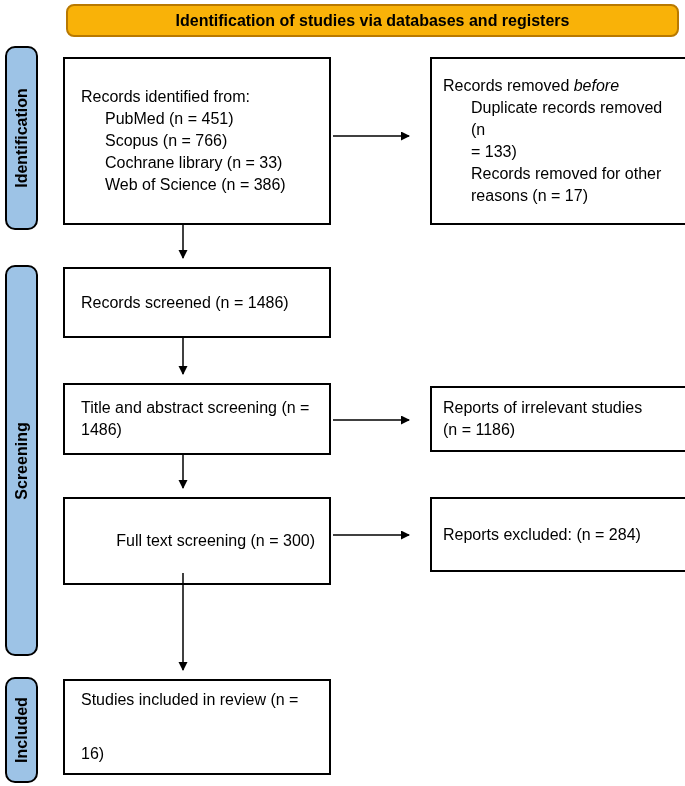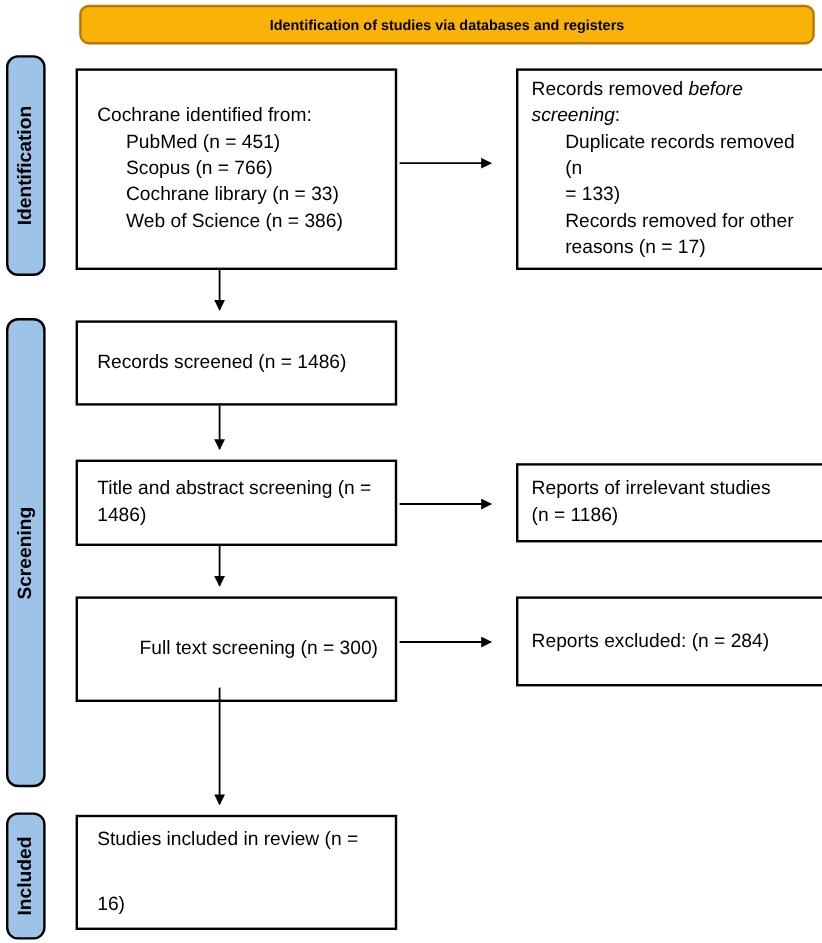--- a/index.html
+++ b/index.html
@@ -13,21 +13,21 @@
     line-height: 22px;
   }
   .banner {
     position: absolute;
     left: 66px; top: 4px; width: 613px; height: 33px;
     background: var(--banner-fill, #F9B208);
     border: 2px solid var(--banner-border, #B97900);
     border-radius: 8px;
     box-sizing: border-box;
     display: flex; align-items: center; justify-content: center;
-    font-weight: bold; font-size: 12px;
+    font-weight: bold; font-size: 16px;
   }
   .sidebar {
     position: absolute;
     left: 5px; width: 33px;
     background: var(--sidebar-fill, #9DC3E6);
     border: 2px solid var(--box-border, #000);
     border-radius: 10px;
     box-sizing: border-box;
     display: flex; align-items: center; justify-content: center;
     overflow: hidden;
@@ -76,30 +76,29 @@
     <span>Identification</span>
   </div>
   <div class="sidebar sb-screening">
     <span>Screening</span>
   </div>
   <div class="sidebar sb-included">
     <span>Included</span>
   </div>
 
   <div class="box col-left b-identified">
-    <div>Cochrane identified from:</div>
+    <div>Records identified from:</div>
     <div class="indent-left">PubMed (n = 451)</div>
     <div class="indent-left">Scopus (n = 766)</div>
     <div class="indent-left">Cochrane library (n = 33)</div>
     <div class="indent-left">Web of Science (n = 386)</div>
   </div>
 
   <div class="box col-right b-removed">
     <div><span>Records removed </span><em>before</em></div>
-    <div><em>screening</em><span>:</span></div>
     <div class="indent-right">Duplicate records removed (n</div>
     <div class="indent-right">= 133)</div>
     <div class="indent-right">Records removed for other</div>
     <div class="indent-right">reasons (n = 17)</div>
   </div>
 
   <div class="box col-left b-screened">
     <div>Records screened (n = 1486)</div>
   </div>
 

